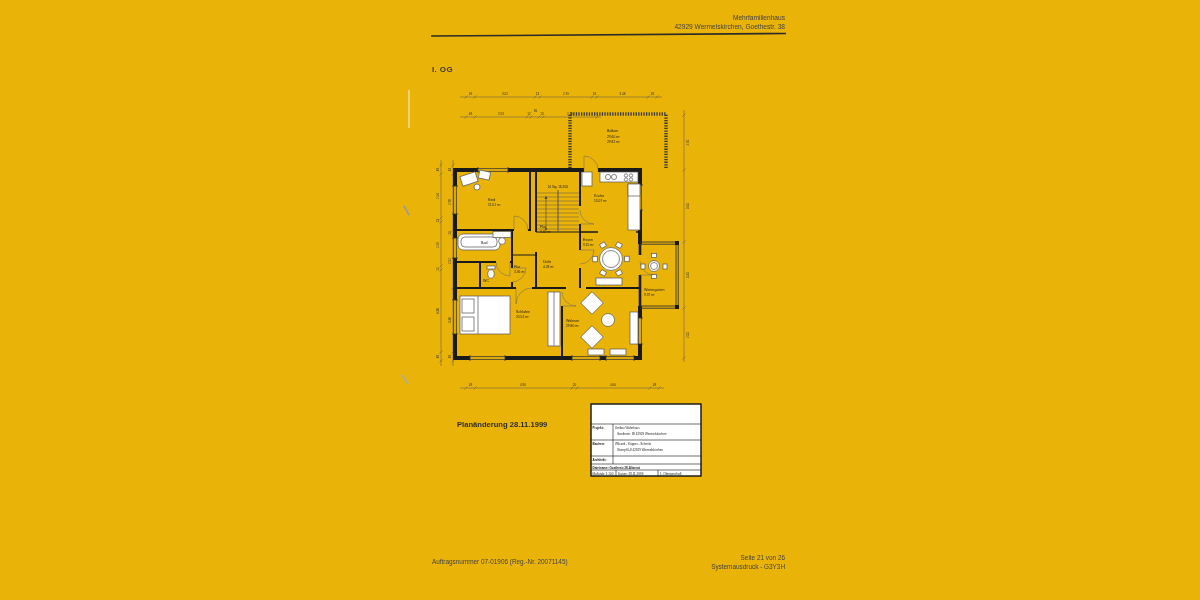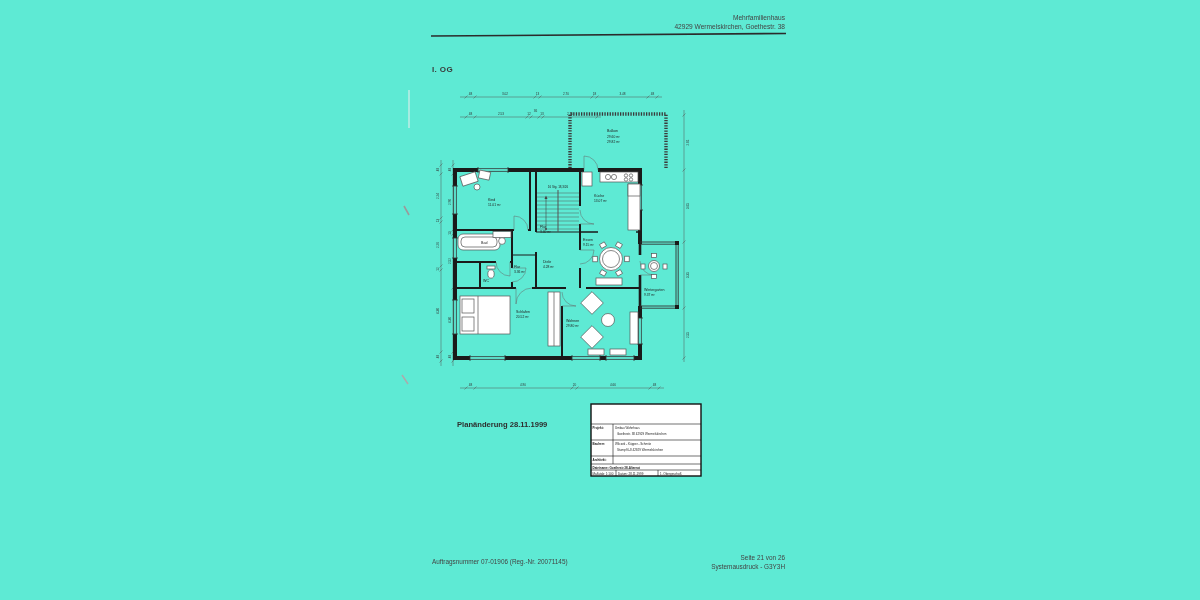--- a/index.html
+++ b/index.html
@@ -1,16 +1,16 @@
 <!DOCTYPE html>
 <html><head>
 <meta charset="utf-8">
 <style>
   html,body{margin:0;padding:0;background:#ffffff;}
-  .sheet{position:relative;width:1200px;height:600px;background:#5eead4;overflow:hidden;
+  .sheet{position:relative;width:1200px;height:600px;background:#eab308;overflow:hidden;
          font-family:"Liberation Sans", sans-serif;}
   svg{position:absolute;left:0;top:0;}
   text{fill:#333;}
   .hdr{font-size:6.6px;fill:#444;}
   .floorlbl{font-size:8px;font-weight:bold;fill:#3a3a3a;letter-spacing:.4px;}
   .plannote{font-size:7.6px;font-weight:bold;fill:#2e2e2e;}
   .ftr{font-size:6.4px;fill:#444;}
   .roomname{font-size:3.6px;fill:#222;}
   .roomarea{font-size:3.3px;fill:#222;}
   .dimtxt{font-size:3.1px;fill:#333;}

